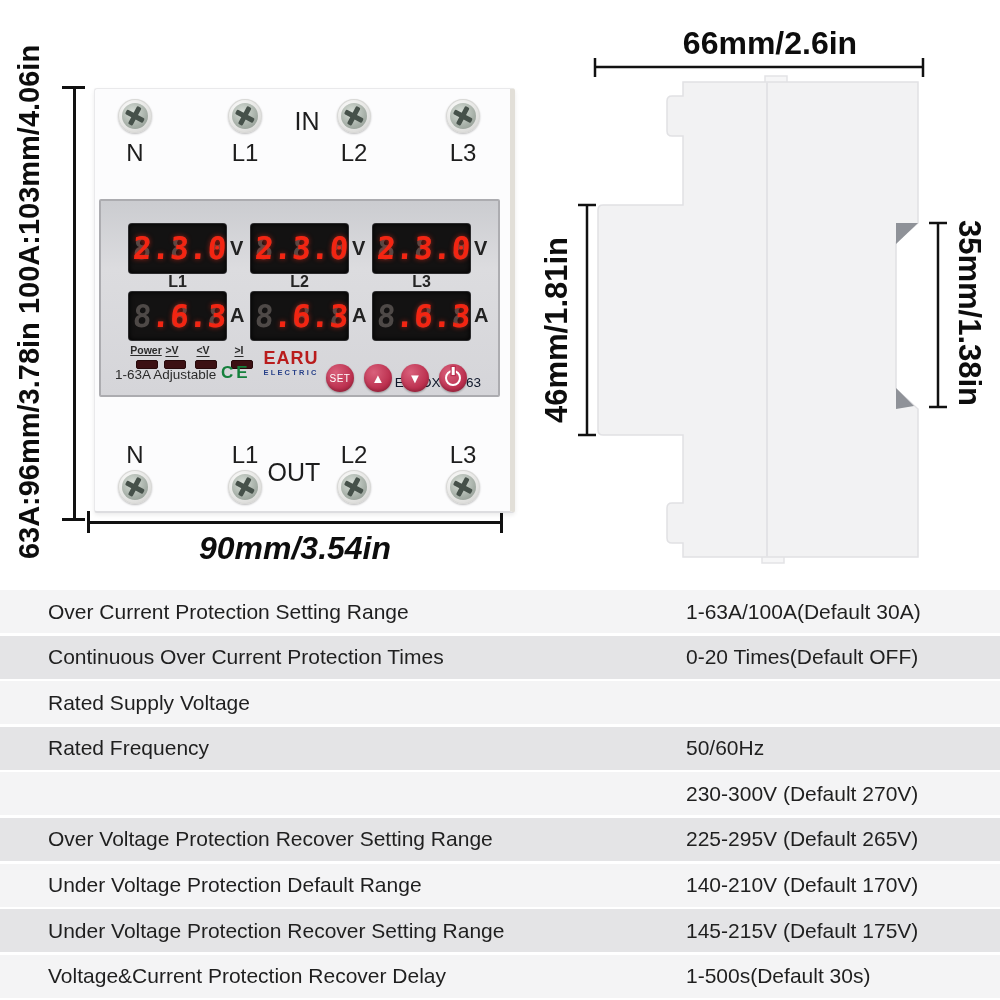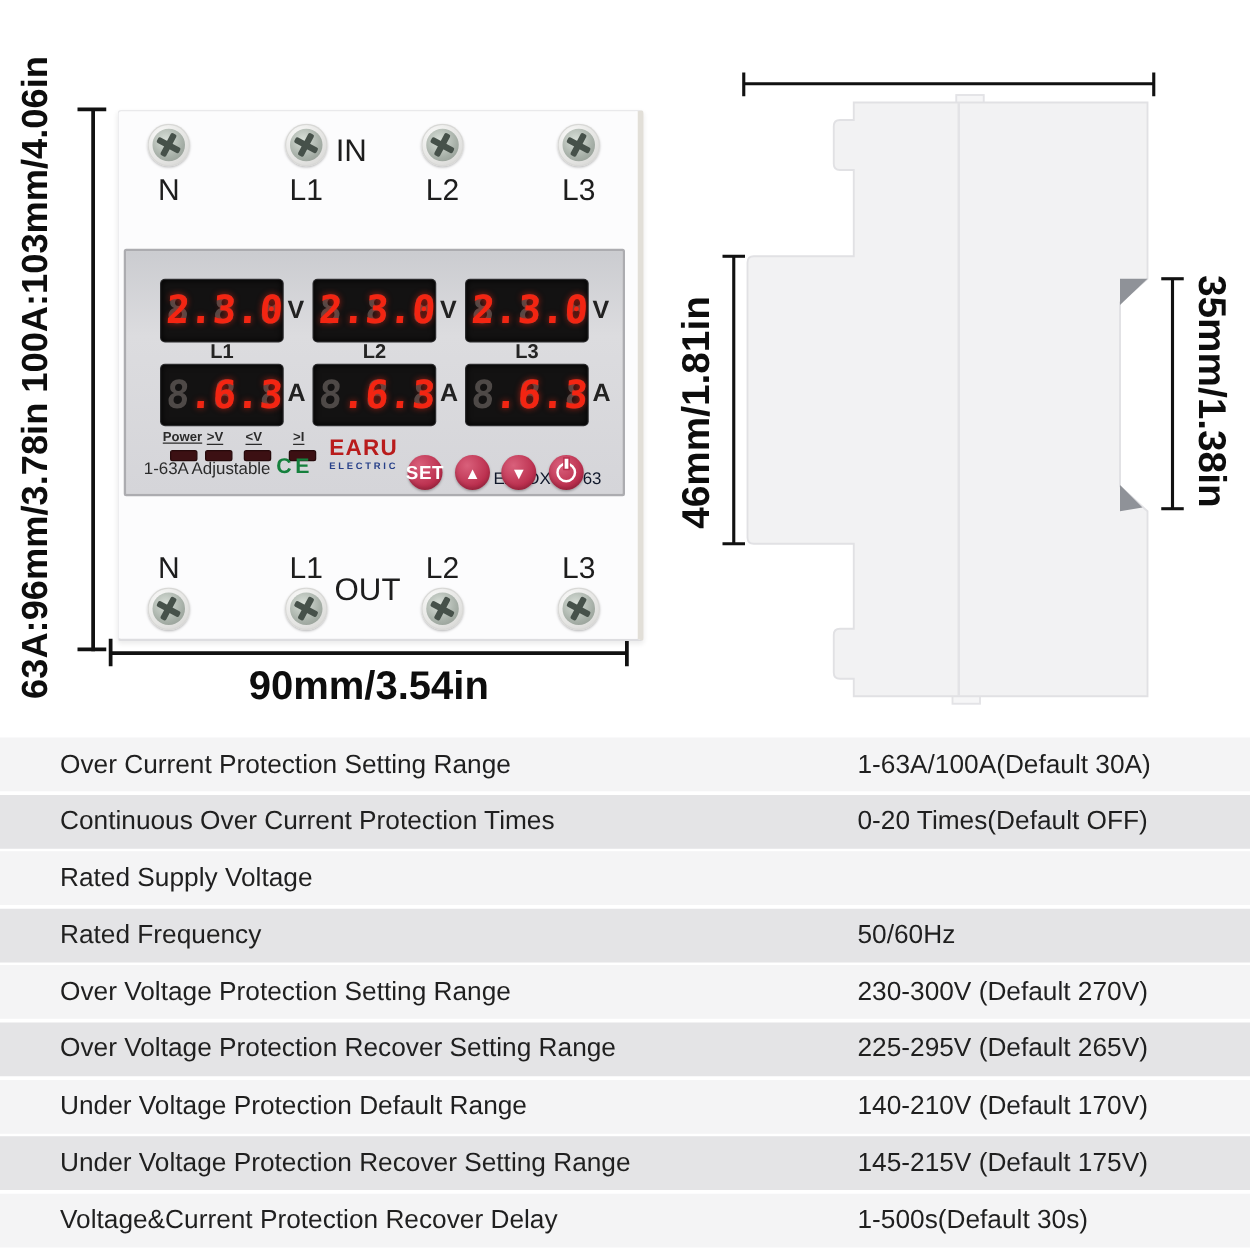--- a/index.html
+++ b/index.html
@@ -52,21 +52,21 @@
   .ce{position:absolute;font-size:17px;font-weight:600;letter-spacing:3px;color:#15803d;}
   .brand{position:absolute;width:92px;text-align:center;line-height:1;}
   .brand-name{font-size:18px;font-weight:800;letter-spacing:1px;color:#b91c1c;}
   .brand-sub{font-size:7.5px;font-weight:700;letter-spacing:2.2px;color:#274089;margin-top:2px;}
   .model{position:absolute;width:110px;text-align:center;font-size:13.5px;color:#0f172a;margin-top:31px;}
 
   .btn{position:absolute;width:28px;height:28px;border-radius:50%;
     background:radial-gradient(circle at 35% 30%,#d9607b,#bb2f4e 65%,#a52843);
     box-shadow:0 1px 2px rgba(0,0,0,.3),inset 0 -2px 3px rgba(0,0,0,.18);
     color:#fff;display:flex;align-items:center;justify-content:center;}
-  .btn-set{font-size:15px;font-weight:700;letter-spacing:.5px;}
+  .btn-set{font-size:10px;font-weight:400;letter-spacing:.5px;}
   .btn-tri{font-size:13px;line-height:1;}
   .pwr-ring{position:relative;width:12px;height:12px;border:2.2px solid #fff;border-radius:50%;display:block;}
   .pwr-bar{position:absolute;left:50%;top:-5px;transform:translateX(-50%);
     width:2.6px;height:8px;background:#fff;box-shadow:0 0 0 1.2px #bb2f4e;}
 
   
   .spec-table{position:absolute;left:0;top:590px;width:1000px;display:flex;
     flex-direction:column;gap:2.6px;}
   .spec-row{position:relative;height:43px;}
   .spec-row:nth-child(odd){background:#f4f4f5;}
@@ -82,21 +82,21 @@
 <div class="stage">
 
   <div class="dimlabel rot-ccw" style="left:29px;top:302px;font-size:29px;">63A:96mm/3.78in  100A:103mm/4.06in</div>
   <div class="dimline" style="left:73px;top:87px;width:2.5px;height:434px;"></div>
   <div class="dimline" style="left:62px;top:86px;width:23px;height:2.5px;"></div>
   <div class="dimline" style="left:62px;top:518px;width:23px;height:2.5px;"></div>
 
   <div class="dimline" style="left:88px;top:521px;width:414px;height:2.5px;"></div>
   <div class="dimline" style="left:87px;top:511px;width:2.5px;height:22px;"></div>
   <div class="dimline" style="left:500px;top:511px;width:2.5px;height:22px;"></div>
-  <div class="dimlabel" style="left:145px;top:530px;width:300px;text-align:center;font-size:32px;">90mm/3.54in</div>
+  <div class="dimlabel" style="left:145px;top:530px;width:300px;text-align:center;font-size:32px;font-style:italic;">90mm/3.54in</div>
 
   <div class="front-device">
 
     <span class="screw" style="left:23px;top:10px;">
       <span class="screw-head">
           <span class="screw-slot slot-a"></span>
           <span class="screw-slot slot-b"></span>
         </span>
       </span>
     <span class="screw" style="left:133px;top:10px;">
@@ -111,21 +111,21 @@
           <span class="screw-slot slot-b"></span>
         </span>
       </span>
     <span class="screw" style="left:351px;top:10px;">
       <span class="screw-head">
           <span class="screw-slot slot-a"></span>
           <span class="screw-slot slot-b"></span>
         </span>
       </span>
 
-    <div class="inout-label" style="left:156px;top:18px;">IN</div>
+    <div class="inout-label" style="left:182px;top:18px;">IN</div>
 
     <div class="term-label" style="left:10px;top:50px;">N</div>
     <div class="term-label" style="left:120px;top:50px;">L1</div>
     <div class="term-label" style="left:229px;top:50px;">L2</div>
     <div class="term-label" style="left:338px;top:50px;">L3</div>
 
     <div class="panel"></div>
 
     <div class="disp" style="left:34px;top:135px;">
       <span class="seg seg-ghost">8.8.8</span>
@@ -251,41 +251,41 @@
 
     <line x1="587" y1="205" x2="587" y2="435" stroke="#111" stroke-width="2.5"></line>
     <line x1="578" y1="205" x2="596" y2="205" stroke="#111" stroke-width="2.5"></line>
     <line x1="578" y1="435" x2="596" y2="435" stroke="#111" stroke-width="2.5"></line>
 
     <line x1="938" y1="223" x2="938" y2="407" stroke="#111" stroke-width="2.5"></line>
     <line x1="929" y1="223" x2="947" y2="223" stroke="#111" stroke-width="2.5"></line>
     <line x1="929" y1="407" x2="947" y2="407" stroke="#111" stroke-width="2.5"></line>
   </svg>
 
+  <div class="dimlabel" style="left:660px;top:25px;width:220px;text-align:center;font-size:32px;">66mm/2.6in</div>
   <div class="dimlabel rot-ccw" style="left:557px;top:330px;font-size:31px;">46mm/1.81in</div>
   <div class="dimlabel rot-cw" style="left:969px;top:313px;font-size:31px;">35mm/1.38in</div>
 
   <div class="spec-table">
     <div class="spec-row">
       <span class="spec-label">Over Current Protection Setting Range</span>
       <span class="spec-value">1-63A/100A(Default 30A)</span>
     </div>
     <div class="spec-row">
       <span class="spec-label">Continuous Over Current Protection Times</span>
       <span class="spec-value">0-20 Times(Default OFF)</span>
     </div>
     <div class="spec-row">
       <span class="spec-label">Rated Supply Voltage</span>
     </div>
     <div class="spec-row">
       <span class="spec-label">Rated Frequency</span>
       <span class="spec-value">50/60Hz</span>
     </div>
     <div class="spec-row">
-      <span class="spec-label">Over Voltage Protection Setting Range</span>
       <span class="spec-value">230-300V (Default 270V)</span>
     </div>
     <div class="spec-row">
       <span class="spec-label">Over Voltage Protection Recover Setting Range</span>
       <span class="spec-value">225-295V (Default 265V)</span>
     </div>
     <div class="spec-row">
       <span class="spec-label">Under Voltage Protection Default Range</span>
       <span class="spec-value">140-210V (Default 170V)</span>
     </div>

